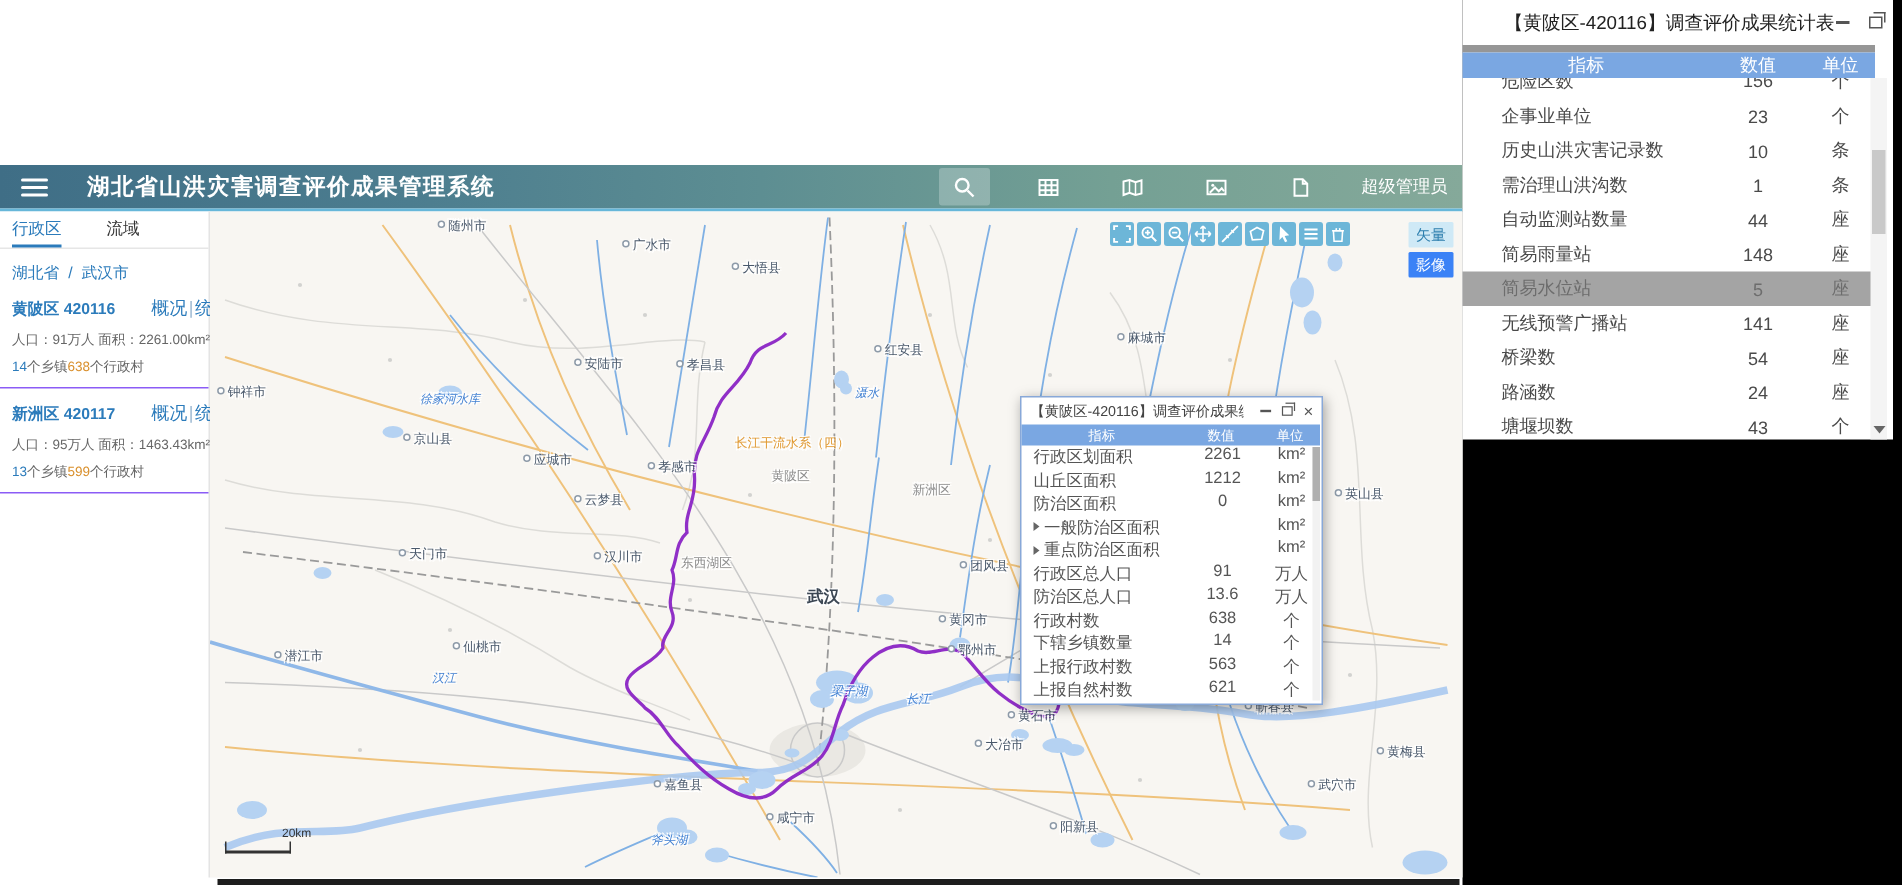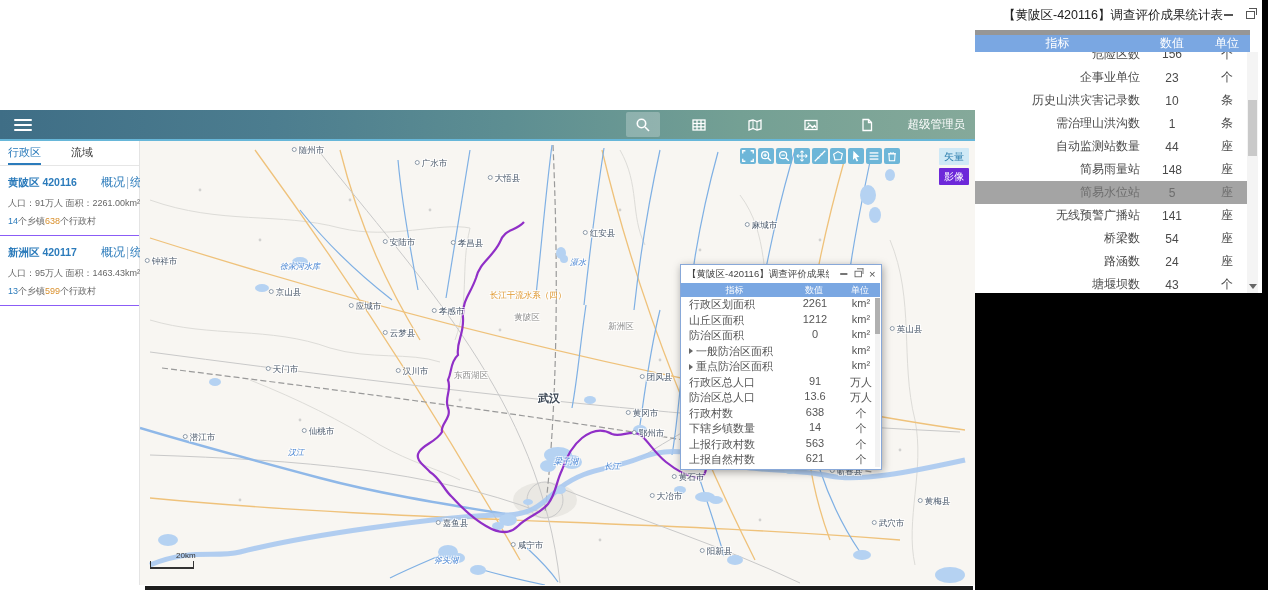--- a/index.html
+++ b/index.html
@@ -50,26 +50,26 @@
   .lbl-b{font-size:11px;font-weight:bold;color:#3c4754;}
   .lbl-w{font-size:8px;font-style:italic;color:#3f7fd2;}
   .lbl-a{font-size:8.5px;color:#e0982f;}
 
   
   .mtoolbar{position:absolute;top:7px;right:75px;display:flex;gap:2px;}
   .mbtn{width:16px;height:16px;background:#6db6d8;border-radius:2px;display:flex;align-items:center;justify-content:center;cursor:pointer;}
   .basemap{position:absolute;top:7px;right:6px;display:flex;gap:3px;flex-direction:column;}
   .bm{width:30px;height:17px;font-size:10px;display:flex;align-items:center;justify-content:center;cursor:pointer;border-radius:1px;}
   .bm.vector{background:#cfe9f6;color:#2e7fae;}
-  .bm.imagery{background:#6d28d9;color:#fff;}
+  .bm.imagery{background:#3b82f6;color:#fff;}
 
   
   .scalebar{position:absolute;left:10px;top:420px;}
   .scalebar .bar{width:42px;height:6px;border-left:1px solid #333;border-right:1px solid #333;border-bottom:2px solid #333;}
-  .scalebar .txt{position:absolute;left:26px;top:-10px;font-size:8px;color:#333;}
+  .scalebar .txt{position:absolute;left:38px;top:-10px;font-size:8px;color:#333;}
 
   
   .mdlg{position:absolute;left:540px;top:123px;width:202px;height:206px;background:#fff;border:1px solid #88a8d8;
     box-shadow:1px 2px 8px rgba(0,0,0,.35);box-sizing:border-box;}
   .mdlg-title{height:18px;display:flex;align-items:center;padding:0 4px 0 6px;font-size:9.5px;color:#444;}
   .mdlg-title .ttl{flex:1;white-space:nowrap;overflow:hidden;}
   .mdlg-head{height:14px;background:#7aa7e2;display:flex;align-items:center;color:#fff;font-size:9px;margin-right:1px;}
   .mdlg .c-label{flex:1;padding-left:8px;display:flex;align-items:center;}
   .mdlg .c-val{width:52px;text-align:center;}
   .mdlg .c-unit{width:40px;text-align:center;}
@@ -86,21 +86,21 @@
   .wb-rst i{display:block;width:7px;height:6px;border:1.4px solid #555;position:relative;}
   .wb-rst i::before{content:"";position:absolute;left:2px;top:-4px;width:7px;height:6px;border-top:1.4px solid #555;border-right:1.4px solid #555;}
   .wb-cls::before{content:"×";font-size:14px;color:#555;line-height:1;}
   .mdlg .wbtns{gap:6px;transform:scale(.8);transform-origin:right center;}
 
   
   .panel{position:absolute;left:975px;top:0;width:287px;height:293px;background:#fff;}
   .p-title{height:30px;display:flex;align-items:center;padding:0 8px 0 28px;font-size:12.5px;color:#222;white-space:nowrap;}
   .p-strip{height:5px;background:#969696;margin-right:12px;}
   .p-head{height:17px;background:#7aa7e2;color:#fff;font-size:12px;display:flex;align-items:center;margin-right:12px;}
-  .panel .c-label{flex:1;padding-left:26px;text-align:right;}
+  .panel .c-label{flex:1;padding-left:26px;}
   .p-head .c-label{text-align:center;padding-left:0;}
   .panel .c-val{width:64px;text-align:center;}
   .panel .c-unit{width:46px;text-align:center;}
   .p-rows{margin-right:12px;}
   .p-rows .t-row{height:23px;display:flex;align-items:center;font-size:12px;color:#4a4a4a;cursor:pointer;}
   .p-rows .t-row.hl{background:#a4a4a4;color:#6d6d6d;}
   .p-rows .t-row.clipped{height:14px;overflow:hidden;}
   .p-rows .t-row.clipped > span{transform:translateY(-5px);}
   .p-scroll{position:absolute;right:4px;top:52px;bottom:0;width:11px;background:#f4f4f4;}
   .p-thumb{position:absolute;left:1px;top:48px;width:9px;height:56px;background:#c9c9c9;}
@@ -116,20 +116,21 @@
 <div class="stage">
 
   <div class="app">
 
     <div class="teal-header">
       <div class="burger">
           <i></i>
           <i></i>
           <i></i>
         </div>
+      <div class="app-title">湖北省山洪灾害调查评价成果管理系统</div>
       <div class="hdr-right">
         <div class="hicon active">
           <svg width="16" height="16" viewBox="0 0 16 16" fill="none" stroke="#fff" stroke-width="1.6">
             <circle cx="6.5" cy="6.5" r="4.2"></circle>
               <line x1="10" y1="10" x2="14" y2="14"></line>
           </svg>
         </div>
         <div class="hicon">
           <svg width="16" height="16" viewBox="0 0 16 16" fill="none" stroke="#fff" stroke-width="1.3">
             <rect x="2" y="3" width="12" height="10"></rect>
@@ -160,20 +161,25 @@
           </svg>
         </div>
         <div class="hdr-user">超级管理员</div>
       </div>
     </div>
 
     <div class="sidebar">
       <div class="tabs">
         <div class="tab active">行政区</div>
         <div class="tab">流域</div>
+      </div>
+      <div class="crumb">
+        <span>湖北省</span>
+        <span class="sep">/</span>
+        <span>武汉市</span>
       </div>
 
       <div class="dcard">
         <div class="dname-row">
           <span class="dname"><span>黄陂区</span> <span>420116</span></span>
           <span class="dlinks">
             <span>概况</span><span class="lsep">|</span><span>统计</span><span class="lsep">|</span><span>汇总</span>
           </span>
         </div>
         <div class="dinfo"><span>人口：91万人</span> <span>面积：2261.00km²</span></div>

